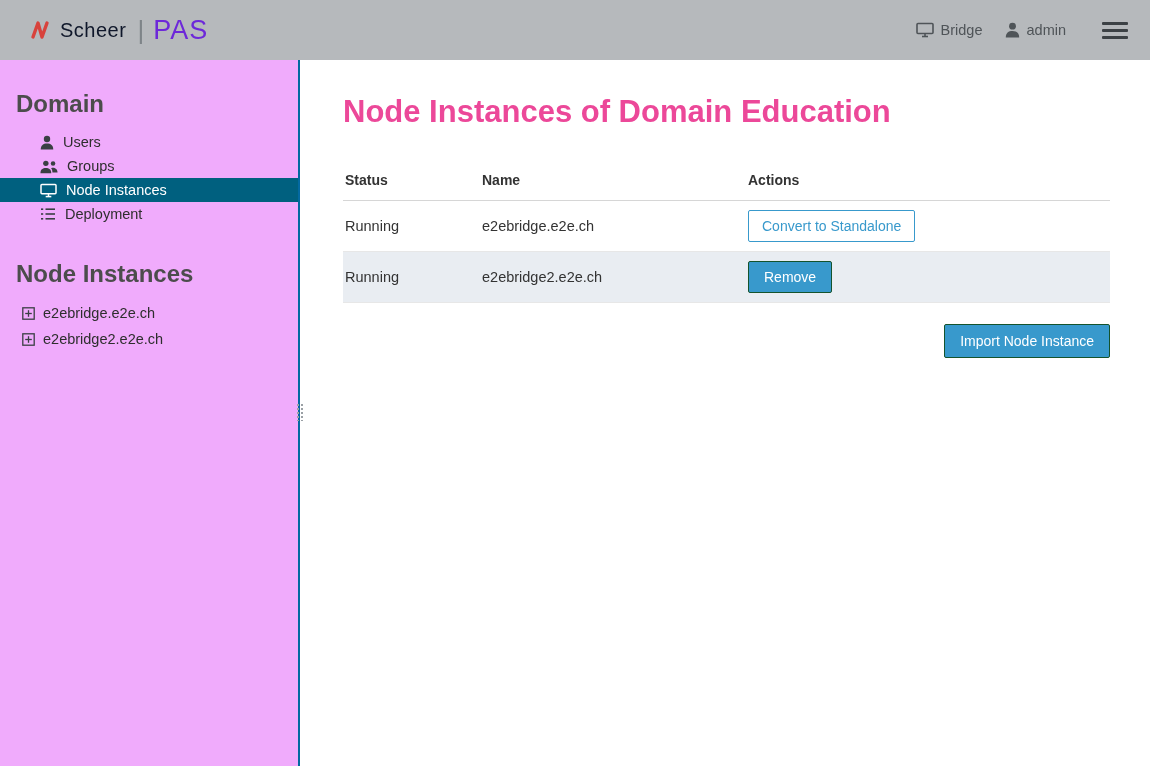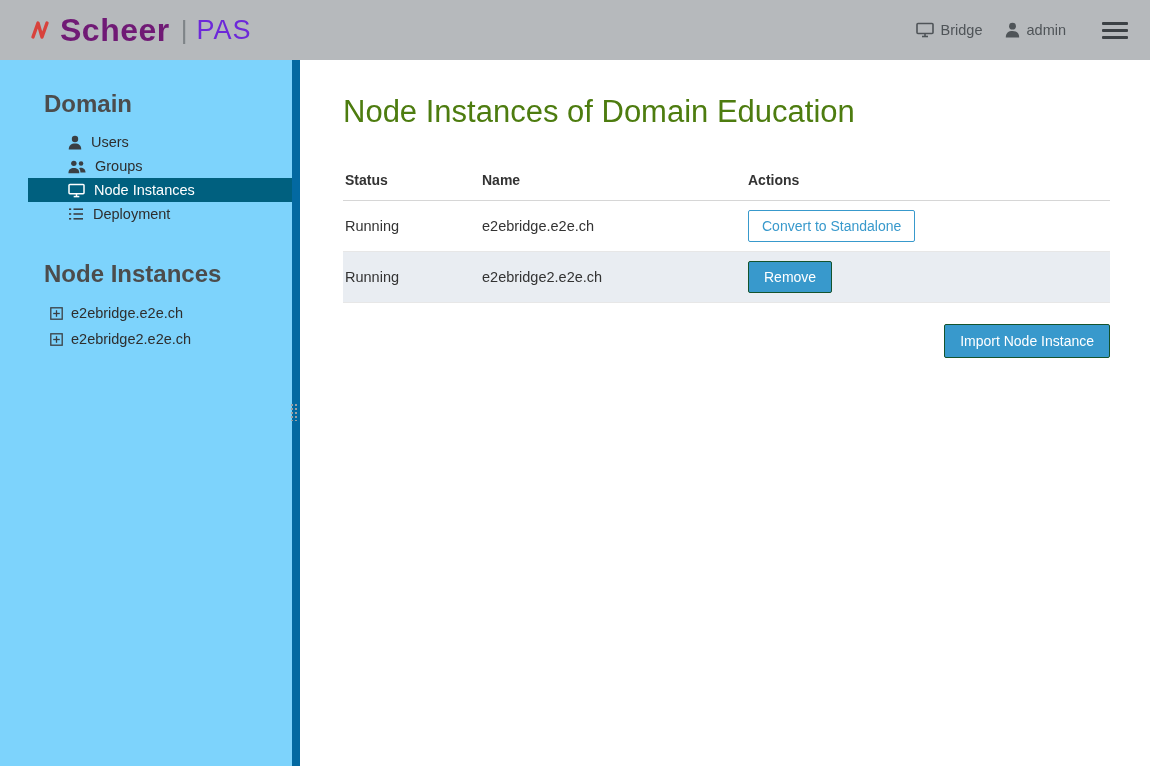--- a/index.html
+++ b/index.html
@@ -7,37 +7,37 @@
   body { font-family: "Liberation Sans", sans-serif; background: #ffffff; color: #333; }
 
   
   .topbar {
     height: 60px; background: #b6b9bc;
     display: flex; align-items: center; justify-content: space-between;
     padding: 0 22px 0 30px;
   }
   .logo { display: flex; align-items: center; gap: 4px; }
   .logo-mark { margin-right: 4px; }
-  .logo-scheer { font-size: 32px; font-weight: bold; color: #701a75; letter-spacing: 0.5px; }
+  .logo-scheer { font-size: 20px; font-weight: normal; color: #0f172a; letter-spacing: 0.5px; }
   .logo-sep { font-size: 26px; color: #7e8488; font-weight: 300; margin: 0 5px 0 7px; }
   .logo-pas { font-size: 27px; color: #6d28d9; letter-spacing: 1px; }
 
   .topbar-right { display: flex; align-items: center; gap: 22px; }
   .topbar-item { display: flex; align-items: center; gap: 7px; color: #4f5458; font-size: 14.5px; cursor: pointer; }
   .topbar-item svg { display: block; }
   .hamburger { width: 26px; display: flex; flex-direction: column; gap: 4px; margin-left: 14px; cursor: pointer; }
   .hamburger span { display: block; height: 3px; background: #3c4145; border-radius: 1px; }
 
   
   .layout { display: flex; height: 706px; position: relative; }
 
   
   .sidebar {
-    width: 300px; background: #7dd3fc; height: 100%;
-    border-right: 8px solid #0369a1; position: relative; flex: none; padding-left: 28px;
+    width: 300px; background: #f0abfc; height: 100%;
+    border-right: 2px solid #0369a1; position: relative; flex: none;
   }
   .side-heading {
     font-size: 24px; font-weight: bold; color: #4c4c4c;
     margin: 30px 0 12px 16px;
   }
   .side-heading.second { margin-top: 34px; }
   .nav { list-style: none; }
   .nav-item {
     display: flex; align-items: center; gap: 9px;
     padding: 4px 0 4px 40px; font-size: 14.5px; color: #2e2e2e; cursor: pointer;
@@ -54,21 +54,21 @@
   .expander { color: #3a3f43; cursor: pointer; display: flex; }
 
   .resize-handle {
     position: absolute; top: 343px; right: -5px; width: 7px; height: 18px;
     background-image: radial-gradient(#9aa0a5 1px, transparent 1.2px);
     background-size: 4px 4px; cursor: col-resize;
   }
 
   
   .content { flex: 1; background: #ffffff; padding: 34px 40px 0 43px; }
-  .page-title { font-size: 31px; font-weight: 400; color: #4d7c0f; margin-bottom: 34px; }
+  .page-title { font-size: 31px; font-weight: 700; color: #ec4899; margin-bottom: 34px; }
 
   table.node-table { width: 100%; border-collapse: collapse; font-size: 14.5px; }
   table.node-table th {
     text-align: left; font-size: 14px; font-weight: bold; color: #333;
     padding: 8px 8px 12px 2px; border-bottom: 1px solid #d6d6d6;
   }
   table.node-table th.col-status { width: 137px; margin-left: 42px; }
   table.node-table th.col-name { width: 266px; }
   table.node-table td {
     padding: 9px 8px 9px 2px; border-bottom: 1px solid #e7e7e7; color: #333;

